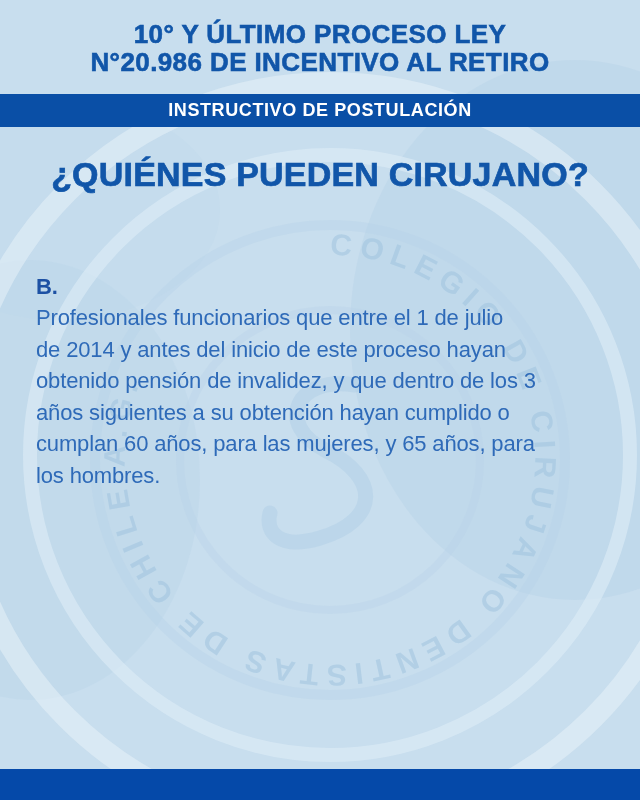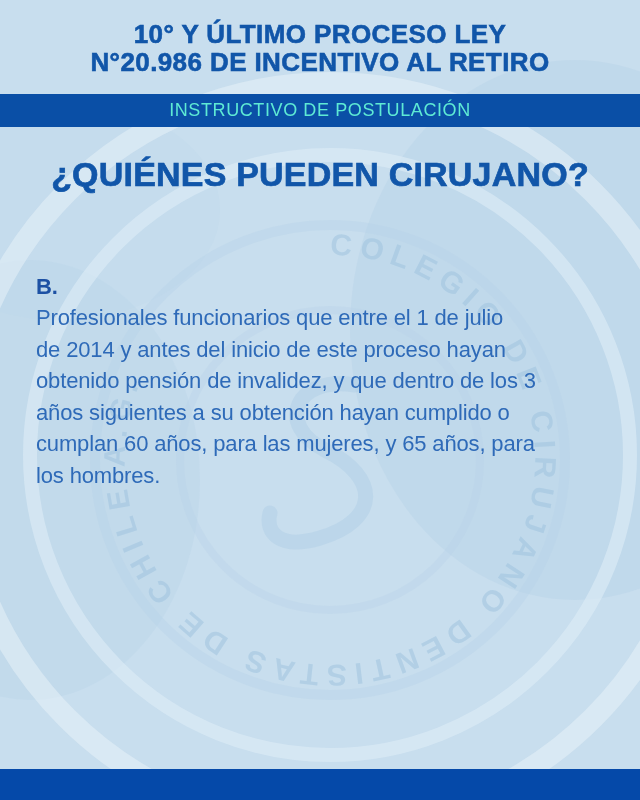--- a/index.html
+++ b/index.html
@@ -43,23 +43,23 @@
   }
   .band {
     margin-top: 18px;
     height: 33px;
     background: #0a4fa6;
     display: flex;
     align-items: center;
     justify-content: center;
   }
   .band-label {
-    color: #5eead4;
+    color: #ffffff;
     font-size: 18px;
-    font-weight: 400;
+    font-weight: 700;
     letter-spacing: 0.6px;
     text-align: right;
   }
   .heading {
     margin: 25px 0 0 0;
     text-align: center;
     color: #1156a9;
     font-size: 34px;
     font-weight: 700;
     line-height: 44px;

